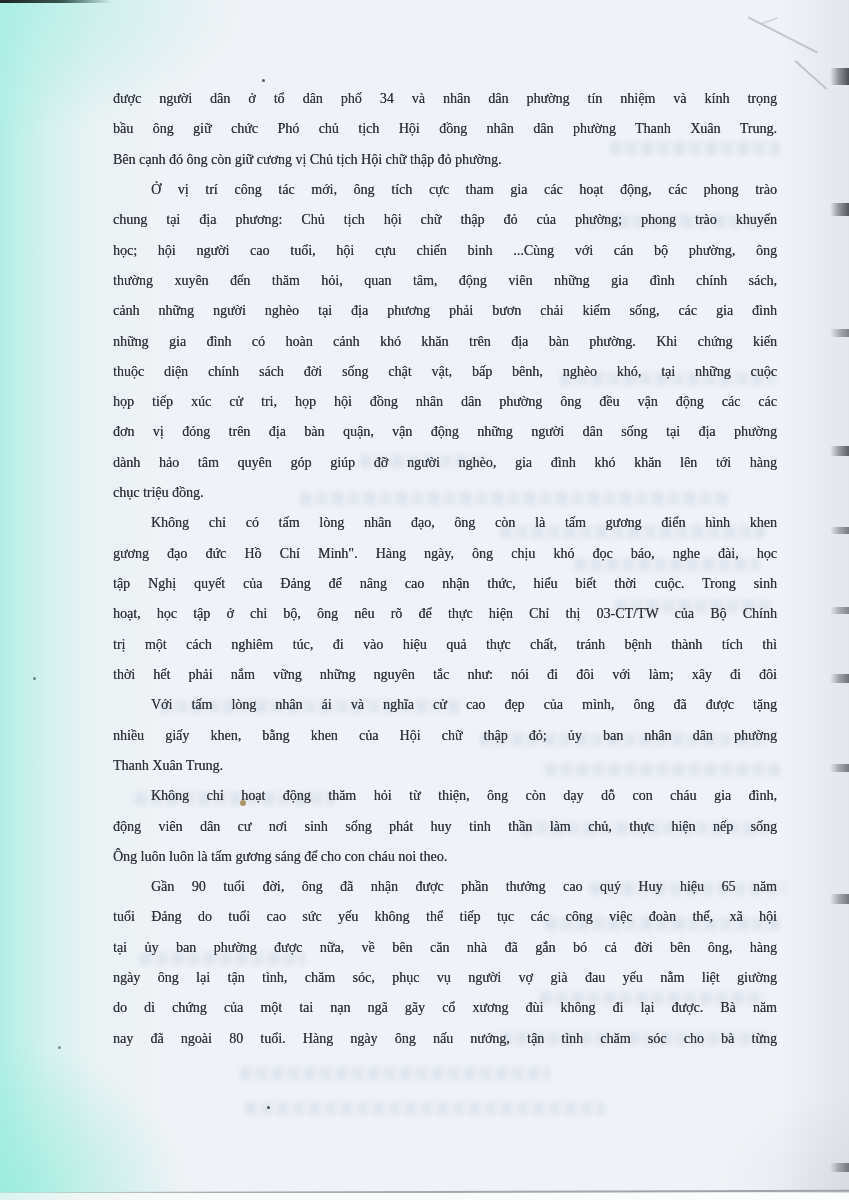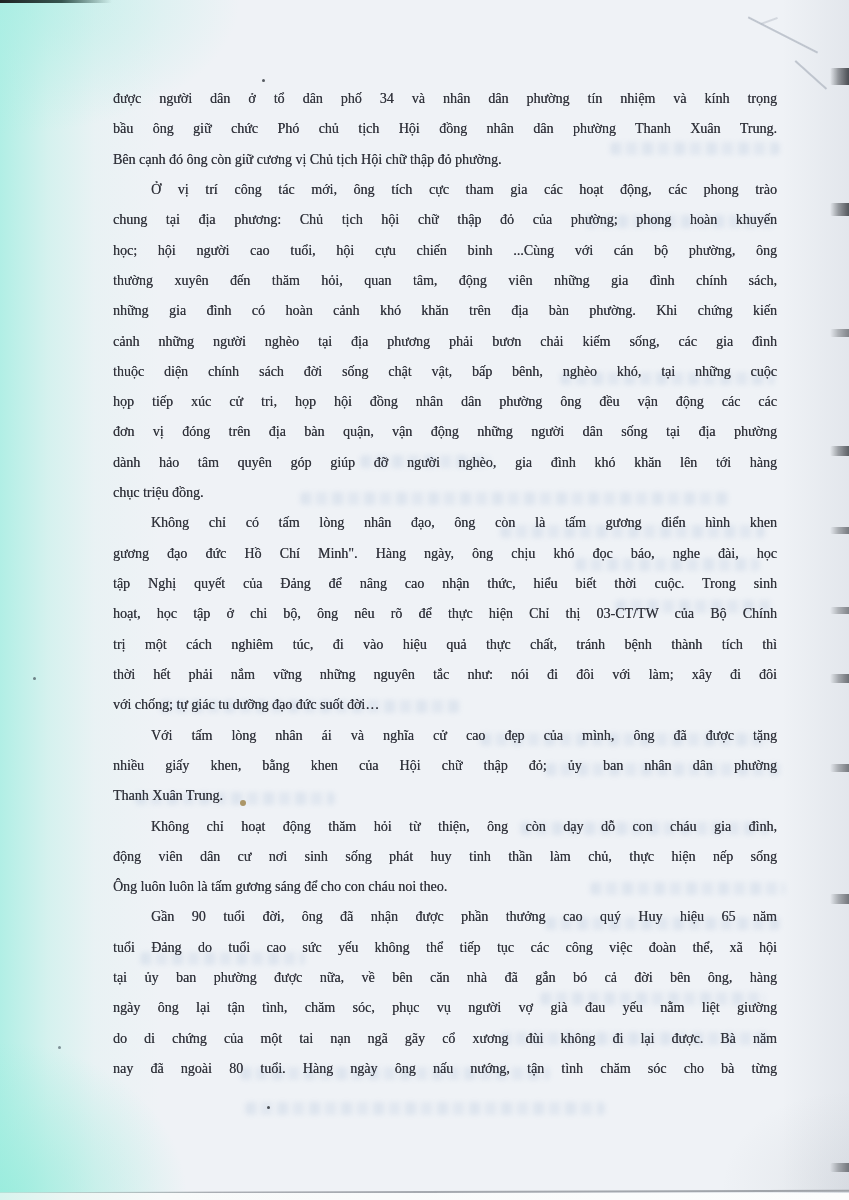--- a/index.html
+++ b/index.html
@@ -95,37 +95,36 @@
       <div class="bleed" style="left: 500px; top: 1032px; width: 270px;"></div>
       <div class="bleed" style="left: 240px; top: 1067px; width: 310px;"></div>
       <div class="bleed" style="left: 245px; top: 1102px; width: 360px;"></div>
     </div>
 
   <div class="page-text" id="text-block">
       <div class="line">được người dân ở tổ dân phố 34 và nhân dân phường tín nhiệm và kính trọng</div>
       <div class="line">bầu ông giữ chức Phó chủ tịch Hội đồng nhân dân phường Thanh Xuân Trung.</div>
       <div class="line endline">Bên cạnh đó ông còn giữ cương vị Chủ tịch Hội chữ thập đỏ phường.</div>
       <div class="line indent">Ở vị trí công tác mới, ông tích cực tham gia các hoạt động, các phong trào</div>
-      <div class="line">chung tại địa phương: Chủ tịch hội chữ thập đỏ của phường; phong hoàn khuyến</div>
+      <div class="line">chung tại địa phương: Chủ tịch hội chữ thập đỏ của phường; phong trào khuyến</div>
       <div class="line">học; hội người cao tuổi, hội cựu chiến binh ...Cùng với cán bộ phường, ông</div>
       <div class="line">thường xuyên đến thăm hỏi, quan tâm, động viên những gia đình chính sách,</div>
+      <div class="line">cảnh những người nghèo tại địa phương phải bươn chải kiếm sống, các gia đình</div>
       <div class="line">những gia đình có hoàn cảnh khó khăn trên địa bàn phường. Khi chứng kiến</div>
-      <div class="line">cảnh những người nghèo tại địa phương phải bươn chải kiếm sống, các gia đình</div>
       <div class="line">thuộc diện chính sách đời sống chật vật, bấp bênh, nghèo khó, tại những cuộc</div>
       <div class="line">họp tiếp xúc cử tri, họp hội đồng nhân dân phường ông đều vận động các các</div>
       <div class="line">đơn vị đóng trên địa bàn quận, vận động những người dân sống tại địa phường</div>
       <div class="line">dành hảo tâm quyên góp giúp đỡ người nghèo, gia đình khó khăn lên tới hàng</div>
       <div class="line endline">chục triệu đồng.</div>
       <div class="line indent">Không chỉ có tấm lòng nhân đạo, ông còn là tấm gương điển hình khen</div>
       <div class="line">gương đạo đức Hồ Chí Minh". Hàng ngày, ông chịu khó đọc báo, nghe đài, học</div>
       <div class="line">tập Nghị quyết của Đảng để nâng cao nhận thức, hiểu biết thời cuộc. Trong sinh</div>
       <div class="line">hoạt, học tập ở chi bộ, ông nêu rõ để thực hiện Chỉ thị 03-CT/TW của Bộ Chính</div>
       <div class="line">trị một cách nghiêm túc, đi vào hiệu quả thực chất, tránh bệnh thành tích thì</div>
       <div class="line">thời hết phải nắm vững những nguyên tắc như: nói đi đôi với làm; xây đi đôi</div>
-      <div class="line endline">với chống; tự giác tu dưỡng đạo đức suốt đời…</div>
       <div class="line indent">Với tấm lòng nhân ái và nghĩa cử cao đẹp của mình, ông đã được tặng</div>
       <div class="line">nhiều giấy khen, bằng khen của Hội chữ thập đỏ; ủy ban nhân dân phường</div>
       <div class="line endline">Thanh Xuân Trung.</div>
       <div class="line indent">Không chỉ hoạt động thăm hỏi từ thiện, ông còn dạy dỗ con cháu gia đình,</div>
       <div class="line">động viên dân cư nơi sinh sống phát huy tinh thần làm chủ, thực hiện nếp sống</div>
       <div class="line endline">Ông luôn luôn là tấm gương sáng để cho con cháu noi theo.</div>
       <div class="line indent">Gần 90 tuổi đời, ông đã nhận được phần thưởng cao quý Huy hiệu 65 năm</div>
       <div class="line">tuổi Đảng do tuổi cao sức yếu không thể tiếp tục các công việc đoàn thể, xã hội</div>
       <div class="line">tại ủy ban phường được nữa, về bên căn nhà đã gắn bó cả đời bên ông, hàng</div>
       <div class="line">ngày ông lại tận tình, chăm sóc, phục vụ người vợ già đau yếu nằm liệt giường</div>

